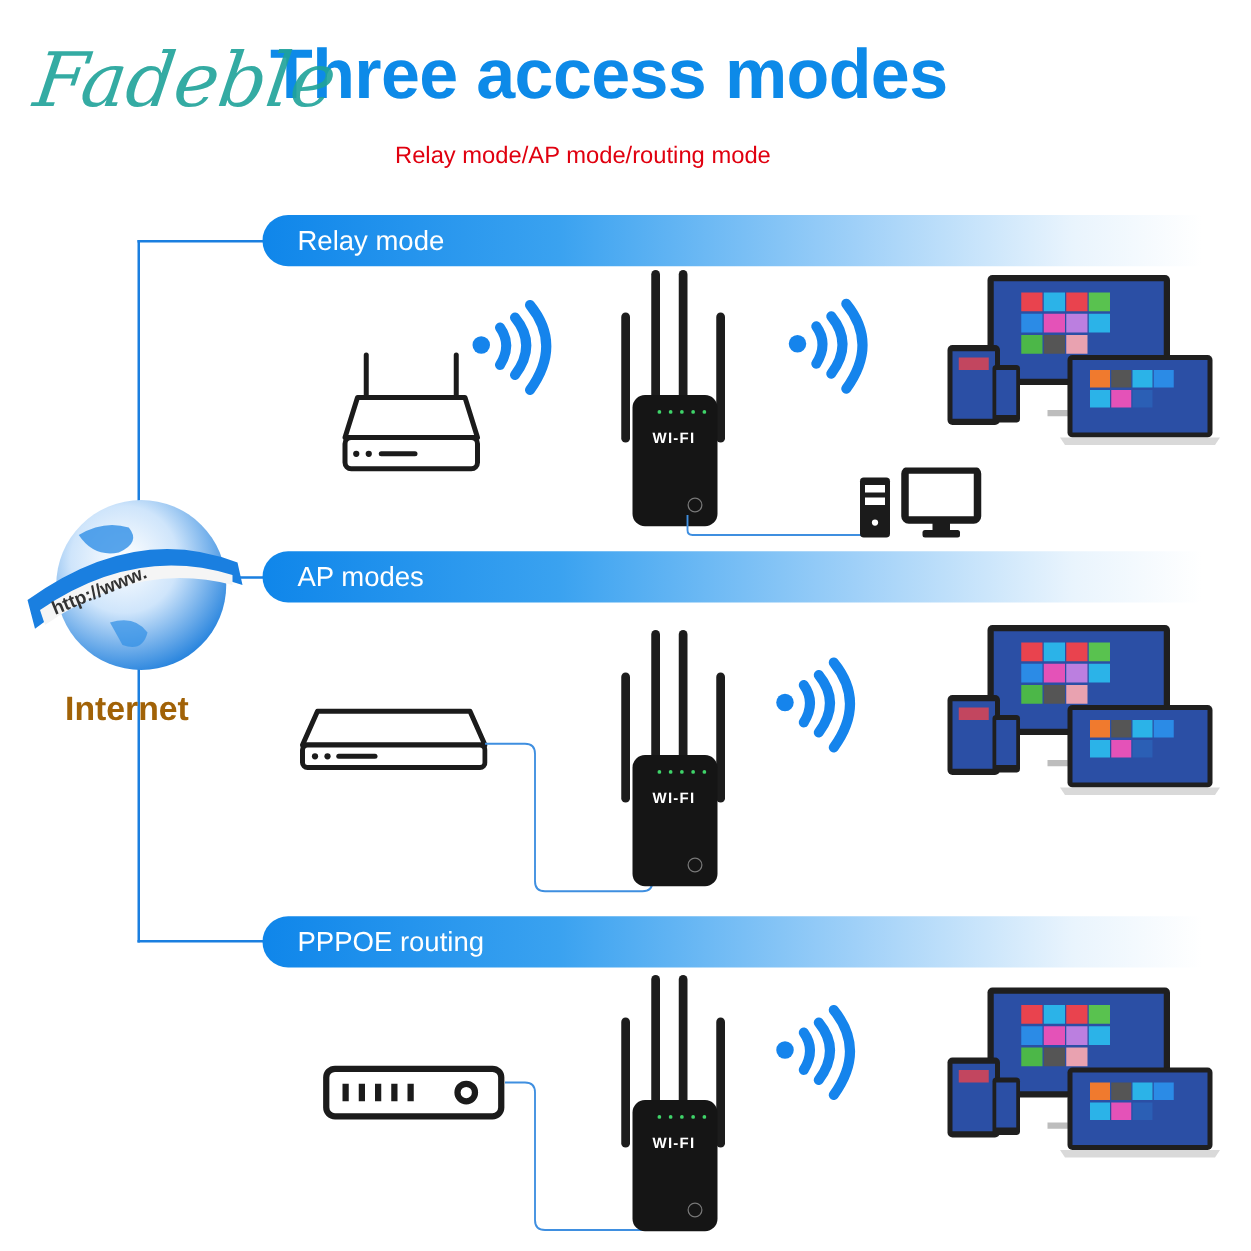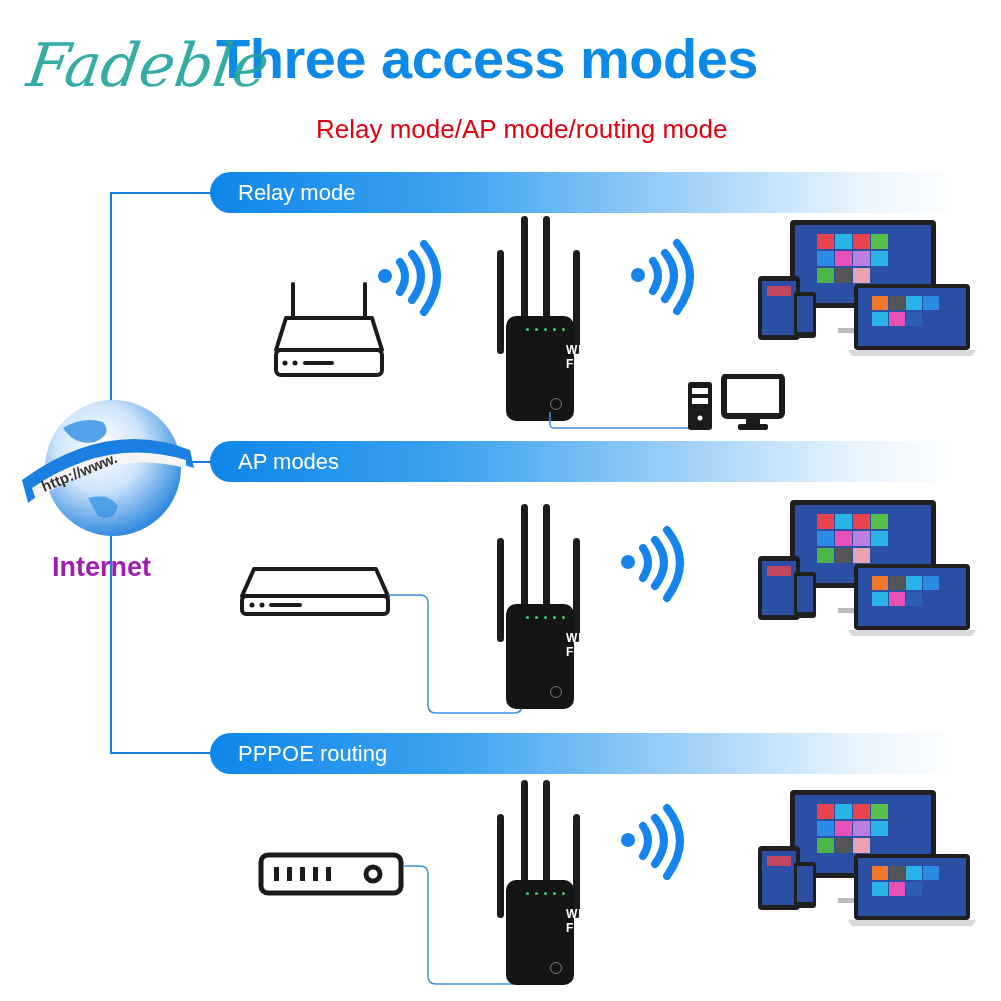--- a/index.html
+++ b/index.html
@@ -1,29 +1,29 @@
 <!DOCTYPE html>
 <html><head>
 <meta charset="utf-8">
 <style>
   html,body{margin:0;padding:0;background:#fff;}
   body{width:1001px;height:1001px;position:relative;overflow:hidden;font-family:"Liberation Sans",sans-serif;}
   .abs{position:absolute;}
   .title{left:216px;top:24px;font-size:56px;font-weight:bold;color:#0d8ae8;letter-spacing:-0.5px;white-space:nowrap;line-height:70px;}
   .watermark{left:28px;top:30px;font-family:"DejaVu Serif",serif;font-style:italic;font-size:60px;color:#1fa39a;opacity:.9;white-space:nowrap;line-height:70px;transform:skewX(-8deg);}
-  .subtitle{left:316px;top:114px;font-size:26px;color:#e0000f;white-space:nowrap;}
+  .subtitle{left:316px;top:114px;font-size:19px;color:#e0000f;white-space:nowrap;}
   .banner{left:210px;height:41px;width:791px;border-radius:21px 0 0 21px;
     background:linear-gradient(90deg,#0f86ea 0%,#3aa2f0 30%,#9fd0f8 60%,#e9f4fd 82%,#ffffff 95%);text-align:center;}
   .banner span{position:absolute;left:28px;top:8px;font-size:22px;color:#fff;white-space:nowrap;}
   .vline{left:110px;top:192px;width:2px;height:562px;background:#1a7fe0;}
   .hline{height:2px;background:#1a7fe0;}
-  .internet{left:52px;top:552px;font-size:27px;font-weight:bold;color:#a21caf;text-align:center;}
+  .internet{left:52px;top:552px;font-size:27px;font-weight:bold;color:#a16207;text-align:center;}
   .repeater .body{position:absolute;background:#151515;border-radius:10px;}
   .repeater .ant{position:absolute;background:#1c1c1c;border-radius:4px;width:7px;}
-  .wifi-logo{position:absolute;color:#fff;font-size:12px;font-weight:bold;letter-spacing:1px;margin-left:44px;}
+  .wifi-logo{position:absolute;color:#fff;font-size:12px;font-weight:bold;letter-spacing:1px;}
   .leds{position:absolute;display:flex;gap:6px;}
   .leds i{width:3px;height:3px;border-radius:50%;background:#3fd46a;display:block;}
   .btn-dot{position:absolute;width:10px;height:10px;border:1.5px solid #777;border-radius:50%;}
 </style>
 </head>
 <body>
 
 <div class="abs title">Three access modes</div>
 <div class="abs watermark">Fadeble</div>
 <div class="abs subtitle">Relay mode/AP mode/routing mode</div>

